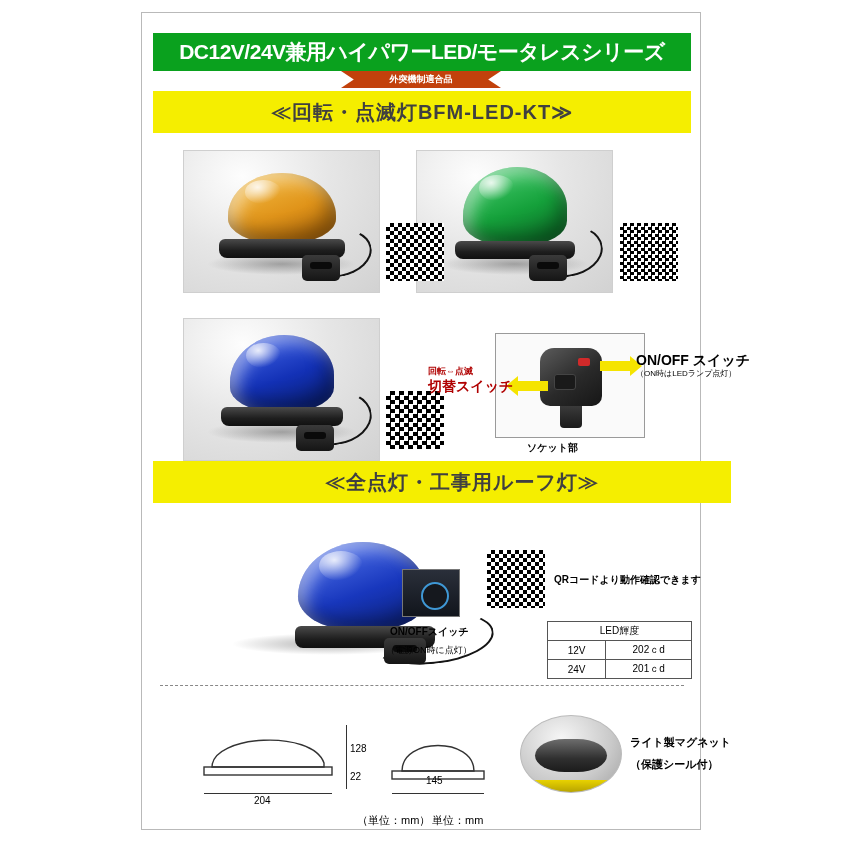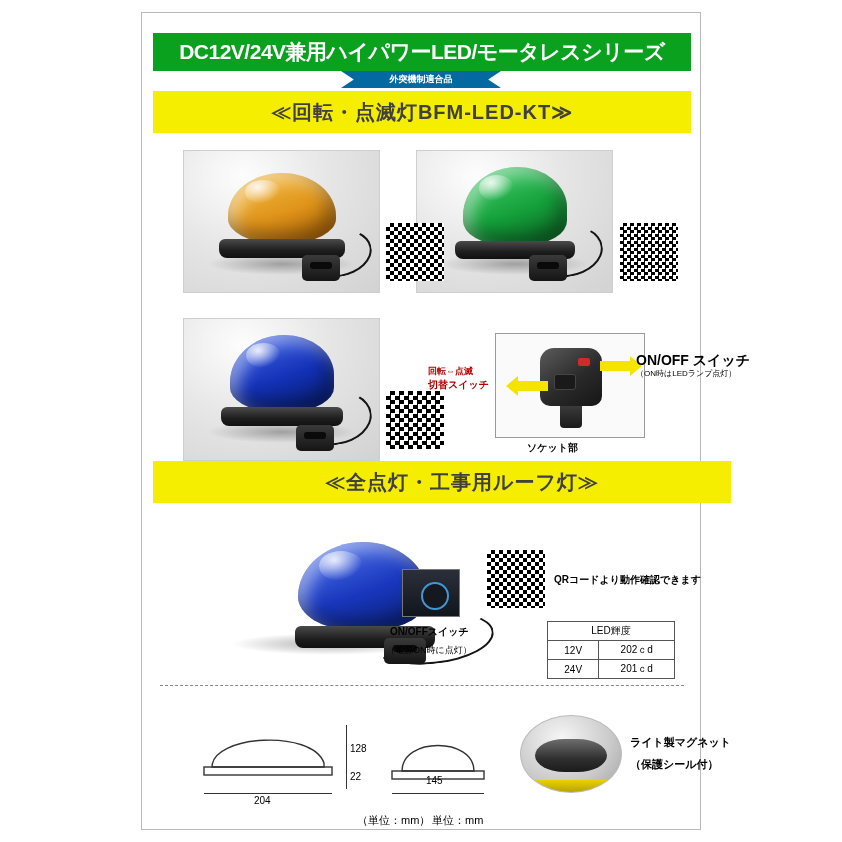--- a/index.html
+++ b/index.html
@@ -50,21 +50,21 @@
     letter-spacing: -0.5px;
     white-space: nowrap;
   }
   .ribbon {
     position: absolute;
     left: 50%;
     transform: translateX(-50%);
     top: 58px;
     width: 160px;
     height: 17px;
-    background: #0369a1;
+    background: #c2410c;
     clip-path: polygon(0 0, 100% 0, 92% 50%, 100% 100%, 0 100%, 8% 50%);
     display: flex;
     align-items: center;
     justify-content: center;
   }
   .ribbon .txt {
     color: #ffffff;
     font-size: 9px;
     font-weight: bold;
     white-space: nowrap;
@@ -362,21 +362,21 @@
 
     <div class="socket-box" style="left:353px; top:320px; width:150px; height:105px;">
       <div class="socket-body" style="left:44px; top:14px; width:62px; height:58px;"></div>
       <div class="socket-led" style="left:82px; top:24px; width:12px; height:8px;"></div>
       <div class="socket-btn" style="left:58px; top:40px; width:20px; height:14px;"></div>
       <div class="socket-neck" style="left:64px; top:72px; width:22px; height:22px;"></div>
       <div class="arrow-y left" style="left:22px; top:47px; width:30px;"></div>
       <div class="arrow-y right" style="left:104px; top:27px; width:30px;"></div>
     </div>
     <div class="cap" style="left:286px; top:352px; font-size:9px; color:#b00000;">回転⇔点滅</div>
-    <div class="cap" style="left:286px; top:365px; font-size:10px; color:#b00000;">切替スイッチ</div>
+    <div class="cap" style="left:286px; top:365px; font-size:14px; color:#b00000;">切替スイッチ</div>
     <div class="cap" style="left:494px; top:339px; font-size:14px;">ON/OFF スイッチ</div>
     <div class="cap" style="left:494px; top:355px; font-size:8px; font-weight:normal;">（ON時はLEDランプ点灯）</div>
     <div class="cap" style="left:385px; top:428px; font-size:10px;">ソケット部</div>
 
     <div class="yellow-band b2">
       <span class="txt">≪全点灯・工事用ルーフ灯≫</span>
     </div>
 
     <div class="photo" style="left:28px; top:521px; width:340px; height:137px; border:none; background:transparent;">
       <div class="bg" style="background:#ffffff;"></div>
@@ -396,21 +396,21 @@
          repeating-conic-gradient(#000 0% 25%, #fff 0% 50%) 4px 6px/12px 12px;"></div>
     <div class="cap" style="left:412px; top:560px; font-size:10px;">QRコードより動作確認できます</div>
 
     <div class="photo" style="left:260px; top:556px; width:58px; height:48px; border:1px solid #777;">
       <div class="bg" style="background:linear-gradient(#2a2f3a,#11151c);"></div>
       <div class="socket-btn" style="left:18px; top:12px; width:24px; height:24px; border-radius:50%; background:#15181e; border:2px solid #3f98d6;"></div>
     </div>
     <div class="cap" style="left:248px; top:612px; font-size:10px;">ON/OFFスイッチ</div>
     <div class="cap" style="left:244px; top:631px; font-size:9px; font-weight:normal;">（電源ON時に点灯）</div>
 
-    <table class="led-table" style="left:405px; top:608px; width:128px;">
+    <table class="led-table" style="left:405px; top:608px; width:145px;">
       <tbody>
           <tr>
         <th colspan="2">LED輝度</th>
       </tr>
       <tr>
         <td>12V</td>
         <td>202ｃd</td>
       </tr>
       <tr>
         <td>24V</td>

